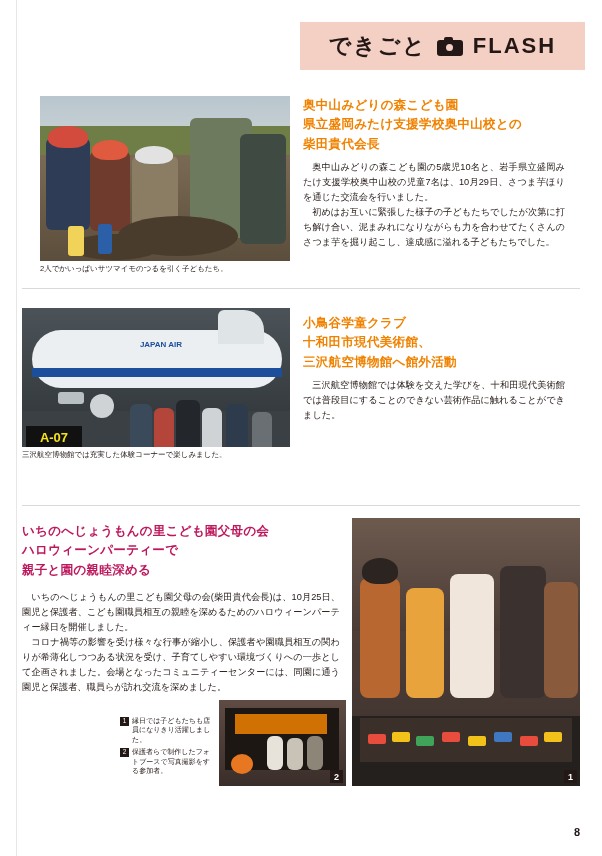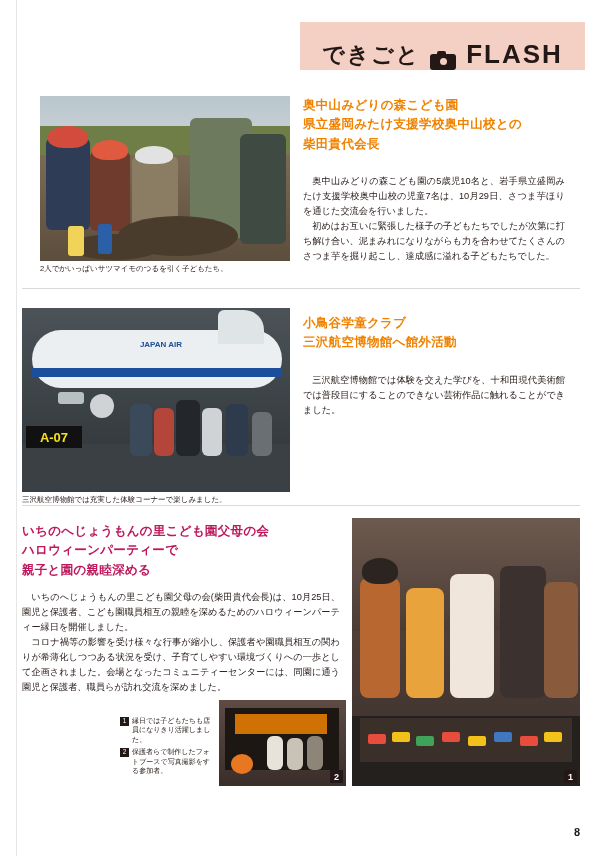--- a/index.html
+++ b/index.html
@@ -21,49 +21,49 @@
     background:#ffffff;
   }
   .edge-line{
     position:absolute;left:16px;top:0;width:1px;height:856px;
     background:#e6e6e6;
   }
   
   .header{
     position:absolute;left:300px;top:22px;width:285px;height:48px;
     background:#f4cfc4;
-    display:flex;align-items:flex-end;justify-content:center;
+    display:flex;align-items:center;justify-content:center;
     gap:10px;
   }
   .header-title{
     font-size:22px;letter-spacing:2px;font-weight:bold;color:#231815;
     white-space:nowrap;
   }
   .cam-icon{display:inline-block;width:26px;height:19px;position:relative;}
   .cam-body{position:absolute;left:0;top:3px;width:26px;height:16px;background:#231815;border-radius:3px;}
   .cam-bump{position:absolute;left:7px;top:0;width:9px;height:4px;background:#231815;border-radius:2px 2px 0 0;}
   .cam-lens{position:absolute;left:9.5px;top:7px;width:7px;height:7px;border-radius:50%;background:#f4cfc4;}
-  .flash-word{font-size:26px;font-weight:bold;letter-spacing:2px;}
+  .flash-word{font-size:22px;font-weight:bold;letter-spacing:2px;}
 
   
   .article{position:absolute;}
   .photo{
     position:relative;overflow:hidden;background:#58585a;
   }
   .caption{
     font-size:7.5px;color:#231815;margin-top:3px;line-height:1.3;
   }
   .headline{
     color:#f08200;font-weight:bold;font-size:12.5px;line-height:1.55;
     letter-spacing:0.3px;
   }
   .headline.magenta{color:#be185d;}
   .body-text{
     font-size:9.2px;line-height:1.62;color:#231815;text-align:justify;
-    margin-top:20px;
+    margin-top:6px;
   }
   .body-text p{margin:0 0 0 0;text-indent:1em;}
   .divider{
     position:absolute;height:1px;background:#d9d9d9;
   }
   .page-num{
     position:absolute;right:22px;bottom:18px;font-size:11px;font-weight:bold;color:#231815;
   }
 
   
@@ -149,21 +149,21 @@
     </div>
     <div class="body-text">
       <p>奥中山みどりの森こども園の5歳児10名と、岩手県立盛岡みたけ支援学校奥中山校の児童7名は、10月29日、さつま芋ほりを通じた交流会を行いました。</p>
       <p>初めはお互いに緊張した様子の子どもたちでしたが次第に打ち解け合い、泥まみれになりながらも力を合わせてたくさんのさつま芋を掘り起こし、達成感に溢れる子どもたちでした。</p>
     </div>
   </div>
 
   <div class="divider" style="left:22px;top:288px;width:558px;"></div>
 
   <div class="article" style="left:22px;top:308px;width:268px;">
-    <div class="photo" style="width:268px;height:184px;">
+    <div class="photo" style="width:268px;height:139px;">
       <div class="hangar-wall"></div>
       <div class="floor"></div>
 
       <div class="plane-body" style="left:10px;top:22px;width:250px;height:58px;"></div>
       <div class="plane-stripe" style="left:10px;top:60px;width:250px;height:9px;"></div>
       <div class="plane-tail" style="left:196px;top:2px;width:46px;height:34px;border-radius:6px 20px 0 0;background:#dfe4e7;"></div>
       <div class="sign" style="left:104px;top:30px;width:70px;height:12px;font-size:8px;display:flex;align-items:center;justify-content:center;background:transparent;color:#1b4e9b;">JAPAN AIR</div>
       <div style="position:absolute;left:36px;top:84px;width:26px;height:12px;background:#b9c0c4;border-radius:3px;"></div>
 
       <div class="sign" style="left:4px;top:118px;width:56px;height:22px;font-size:13px;display:flex;align-items:center;justify-content:center;">A-07</div>
@@ -175,20 +175,21 @@
       <div class="kid" style="left:204px;top:96px;width:22px;height:52px;background:#2d3b4d;"></div>
       <div class="kid" style="left:230px;top:104px;width:20px;height:44px;background:#6a6f74;"></div>
       <div style="position:absolute;left:68px;top:86px;width:24px;height:24px;background:#cfd3d6;border-radius:50%;"></div>
     </div>
     <div class="caption">三沢航空博物館では充実した体験コーナーで楽しみました。</div>
   </div>
 
   <div class="article" style="left:303px;top:314px;width:262px;">
     <div class="headline">
       <div>小鳥谷学童クラブ</div>
+      <div>十和田市現代美術館、</div>
       <div>三沢航空博物館へ館外活動</div>
     </div>
     <div class="body-text">
       <p>三沢航空博物館では体験を交えた学びを、十和田現代美術館では普段目にすることのできない芸術作品に触れることができました。</p>
     </div>
   </div>
 
   <div class="divider" style="left:22px;top:505px;width:558px;"></div>
 
   <div class="article" style="left:22px;top:522px;width:320px;">

